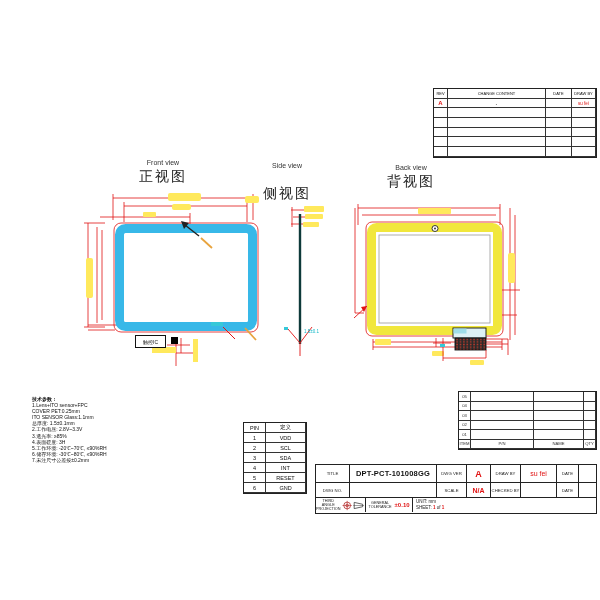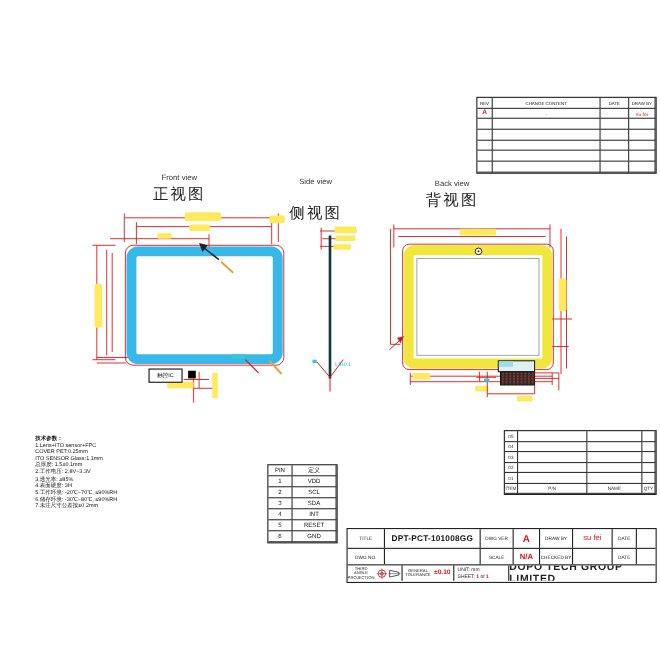--- a/index.html
+++ b/index.html
@@ -275,21 +275,21 @@
     <div>01</div>
     <div></div>
       <div></div>
       <div></div>
     <div>ITEM</div>
     <div>P/N</div>
     <div>NAME</div>
     <div>QTY</div>
   </div>
 
-  <div class="abs tblock" style="left:315px;top:480px;width:282px;height:50px">
+  <div class="abs tblock" style="left:315px;top:464px;width:282px;height:50px">
     <div class="tb-row" style="height:17px">
       <div class="tb-cell lbl" style="width:34px">TITLE</div>
       <div class="tb-cell val-title" style="width:87px">DPT-PCT-101008GG</div>
       <div class="tb-cell lbl" style="width:30px">DWG VER</div>
       <div class="tb-cell val-A red" style="width:24px">A</div>
       <div class="tb-cell lbl" style="width:30px">DRAW BY</div>
       <div class="tb-cell val-sufei red" style="width:36px">su fei</div>
       <div class="tb-cell lbl" style="width:22px">DATE</div>
       <div class="tb-cell"></div>
     </div>
@@ -329,17 +329,16 @@
         <div class="unitcell">
           <div>UNIT: mm</div>
           <div>
             <span>SHEET:</span>
             <span class="red" style="font-weight:bold">1</span>
             <span>of</span>
             <span class="red" style="font-weight:bold">1</span>
           </div>
         </div>
       </div>
-      <div class="tb-cell company">DOPO TECH GROUP LIMITED</div>
     </div>
   </div>
 
 </div>
 
 </body></html>

